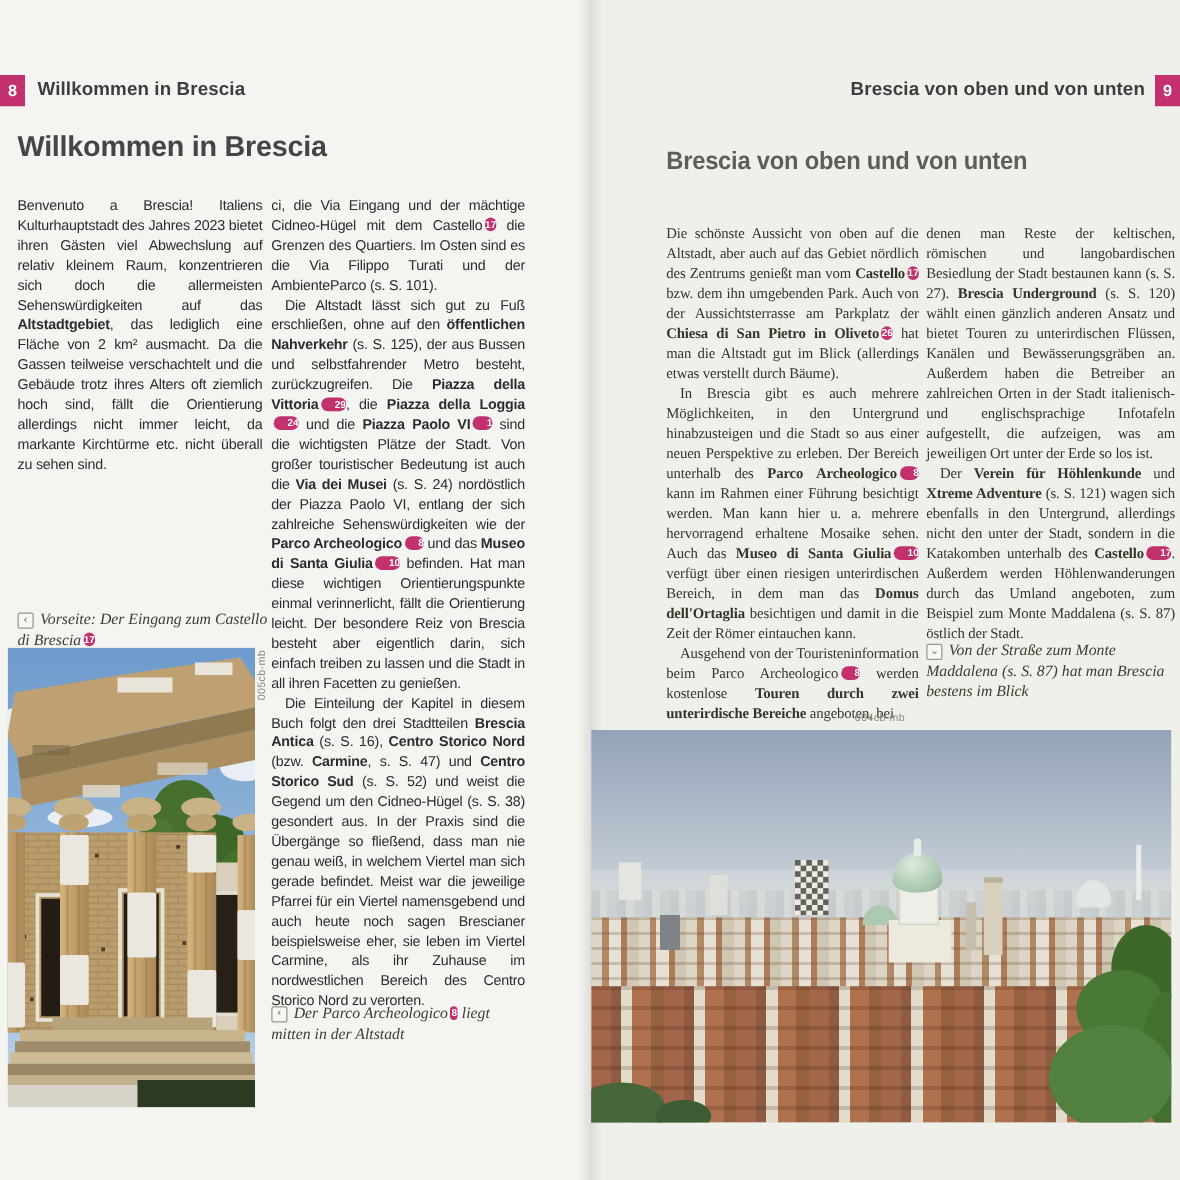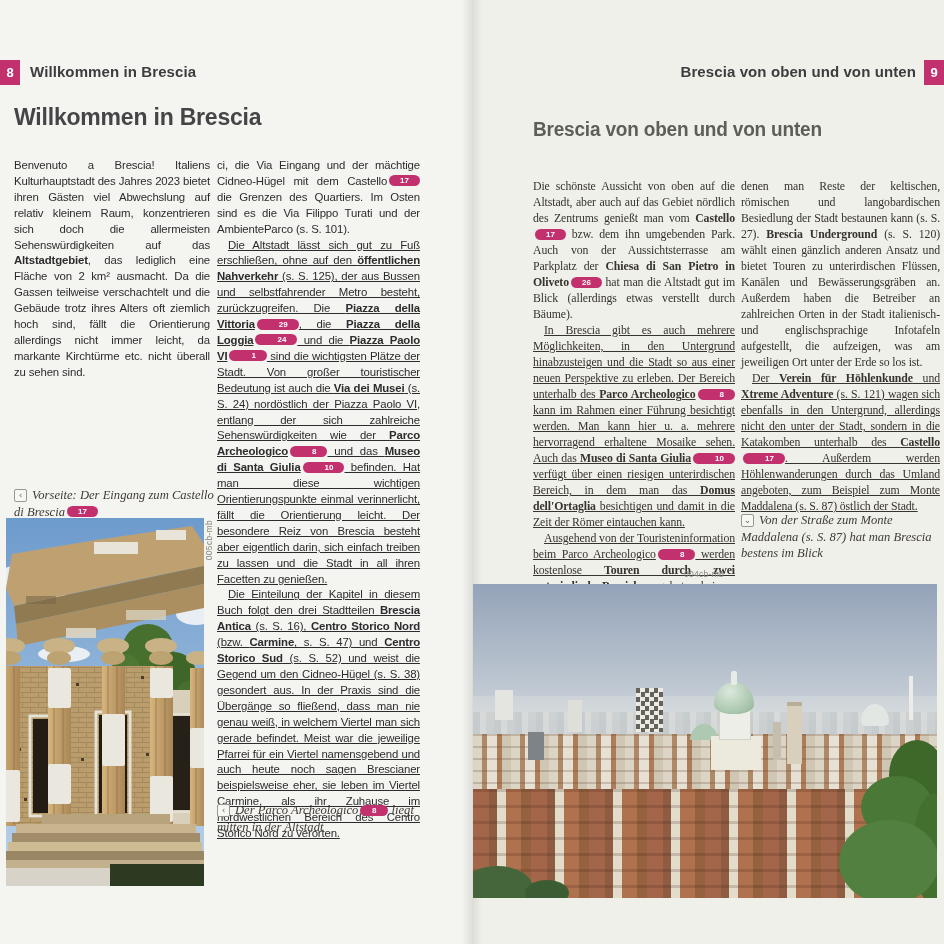--- a/index.html
+++ b/index.html
@@ -22,32 +22,32 @@
   #rh{right:28px;text-align:right;}
 
   
   .title-left{position:absolute;left:14px;top:104px;margin:0;font-size:23px;font-weight:bold;color:#454547;letter-spacing:-.2px;}
   .title-right{position:absolute;left:533px;top:118px;margin:0;font-size:20px;font-weight:bold;color:#5d5e57;
     transform:scaleX(.95);transform-origin:left;letter-spacing:-.2px;}
 
   
   .col{position:absolute;text-align:justify;hyphens:auto;-webkit-hyphens:auto;}
   .col p{margin:0;}
-  .col p.ind{text-indent:11px;text-decoration:underline;}
+  .col p.ind{text-indent:11px;}
   .sans{font-size:11.4px;line-height:15.9px;letter-spacing:-.15px;color:#2c2c2e;}
   .serif{font-family:"Liberation Serif",serif;font-size:11.8px;line-height:16px;letter-spacing:-.1px;color:#37332d;margin-top:20px;}
   #lcol1{left:14px;top:158px;width:196px;}
   #lcol2{left:217px;top:158px;width:203px;}
   #rcol1{left:533px;top:158px;width:202px;}
   #rcol2{left:741px;top:158px;width:199px;}
   .b{font-weight:bold;}
 
   .sight-badge{display:inline-block;background:#c2316e;color:#fff;
     font-family:"Liberation Sans",sans-serif;font-weight:bold;font-style:normal;
-    font-size:8px;line-height:11px;height:11px;min-width:6px;padding:0 11px;border-radius:7px;
+    font-size:8px;line-height:11px;height:11px;min-width:6px;padding:0 0;border-radius:7px;
     text-align:center;vertical-align:1.5px;margin-left:2px;letter-spacing:0;}
 
   
   .caption{position:absolute;font-family:"Liberation Serif",serif;font-style:italic;
     font-size:12.6px;line-height:16.5px;color:#403b34;text-align:left;}
   #lcap1{left:14px;top:472px;width:200px;margin-top:15px;}
   #lcap2{left:217px;top:802px;width:200px;}
   #rcap{left:741px;top:512px;width:195px;}
   .capicon{display:inline-block;font-style:normal;width:11px;height:11px;border:1px solid #98988f;
     border-radius:2px;color:#6d6d66;font-size:9px;line-height:10px;text-align:center;margin-right:5px;

